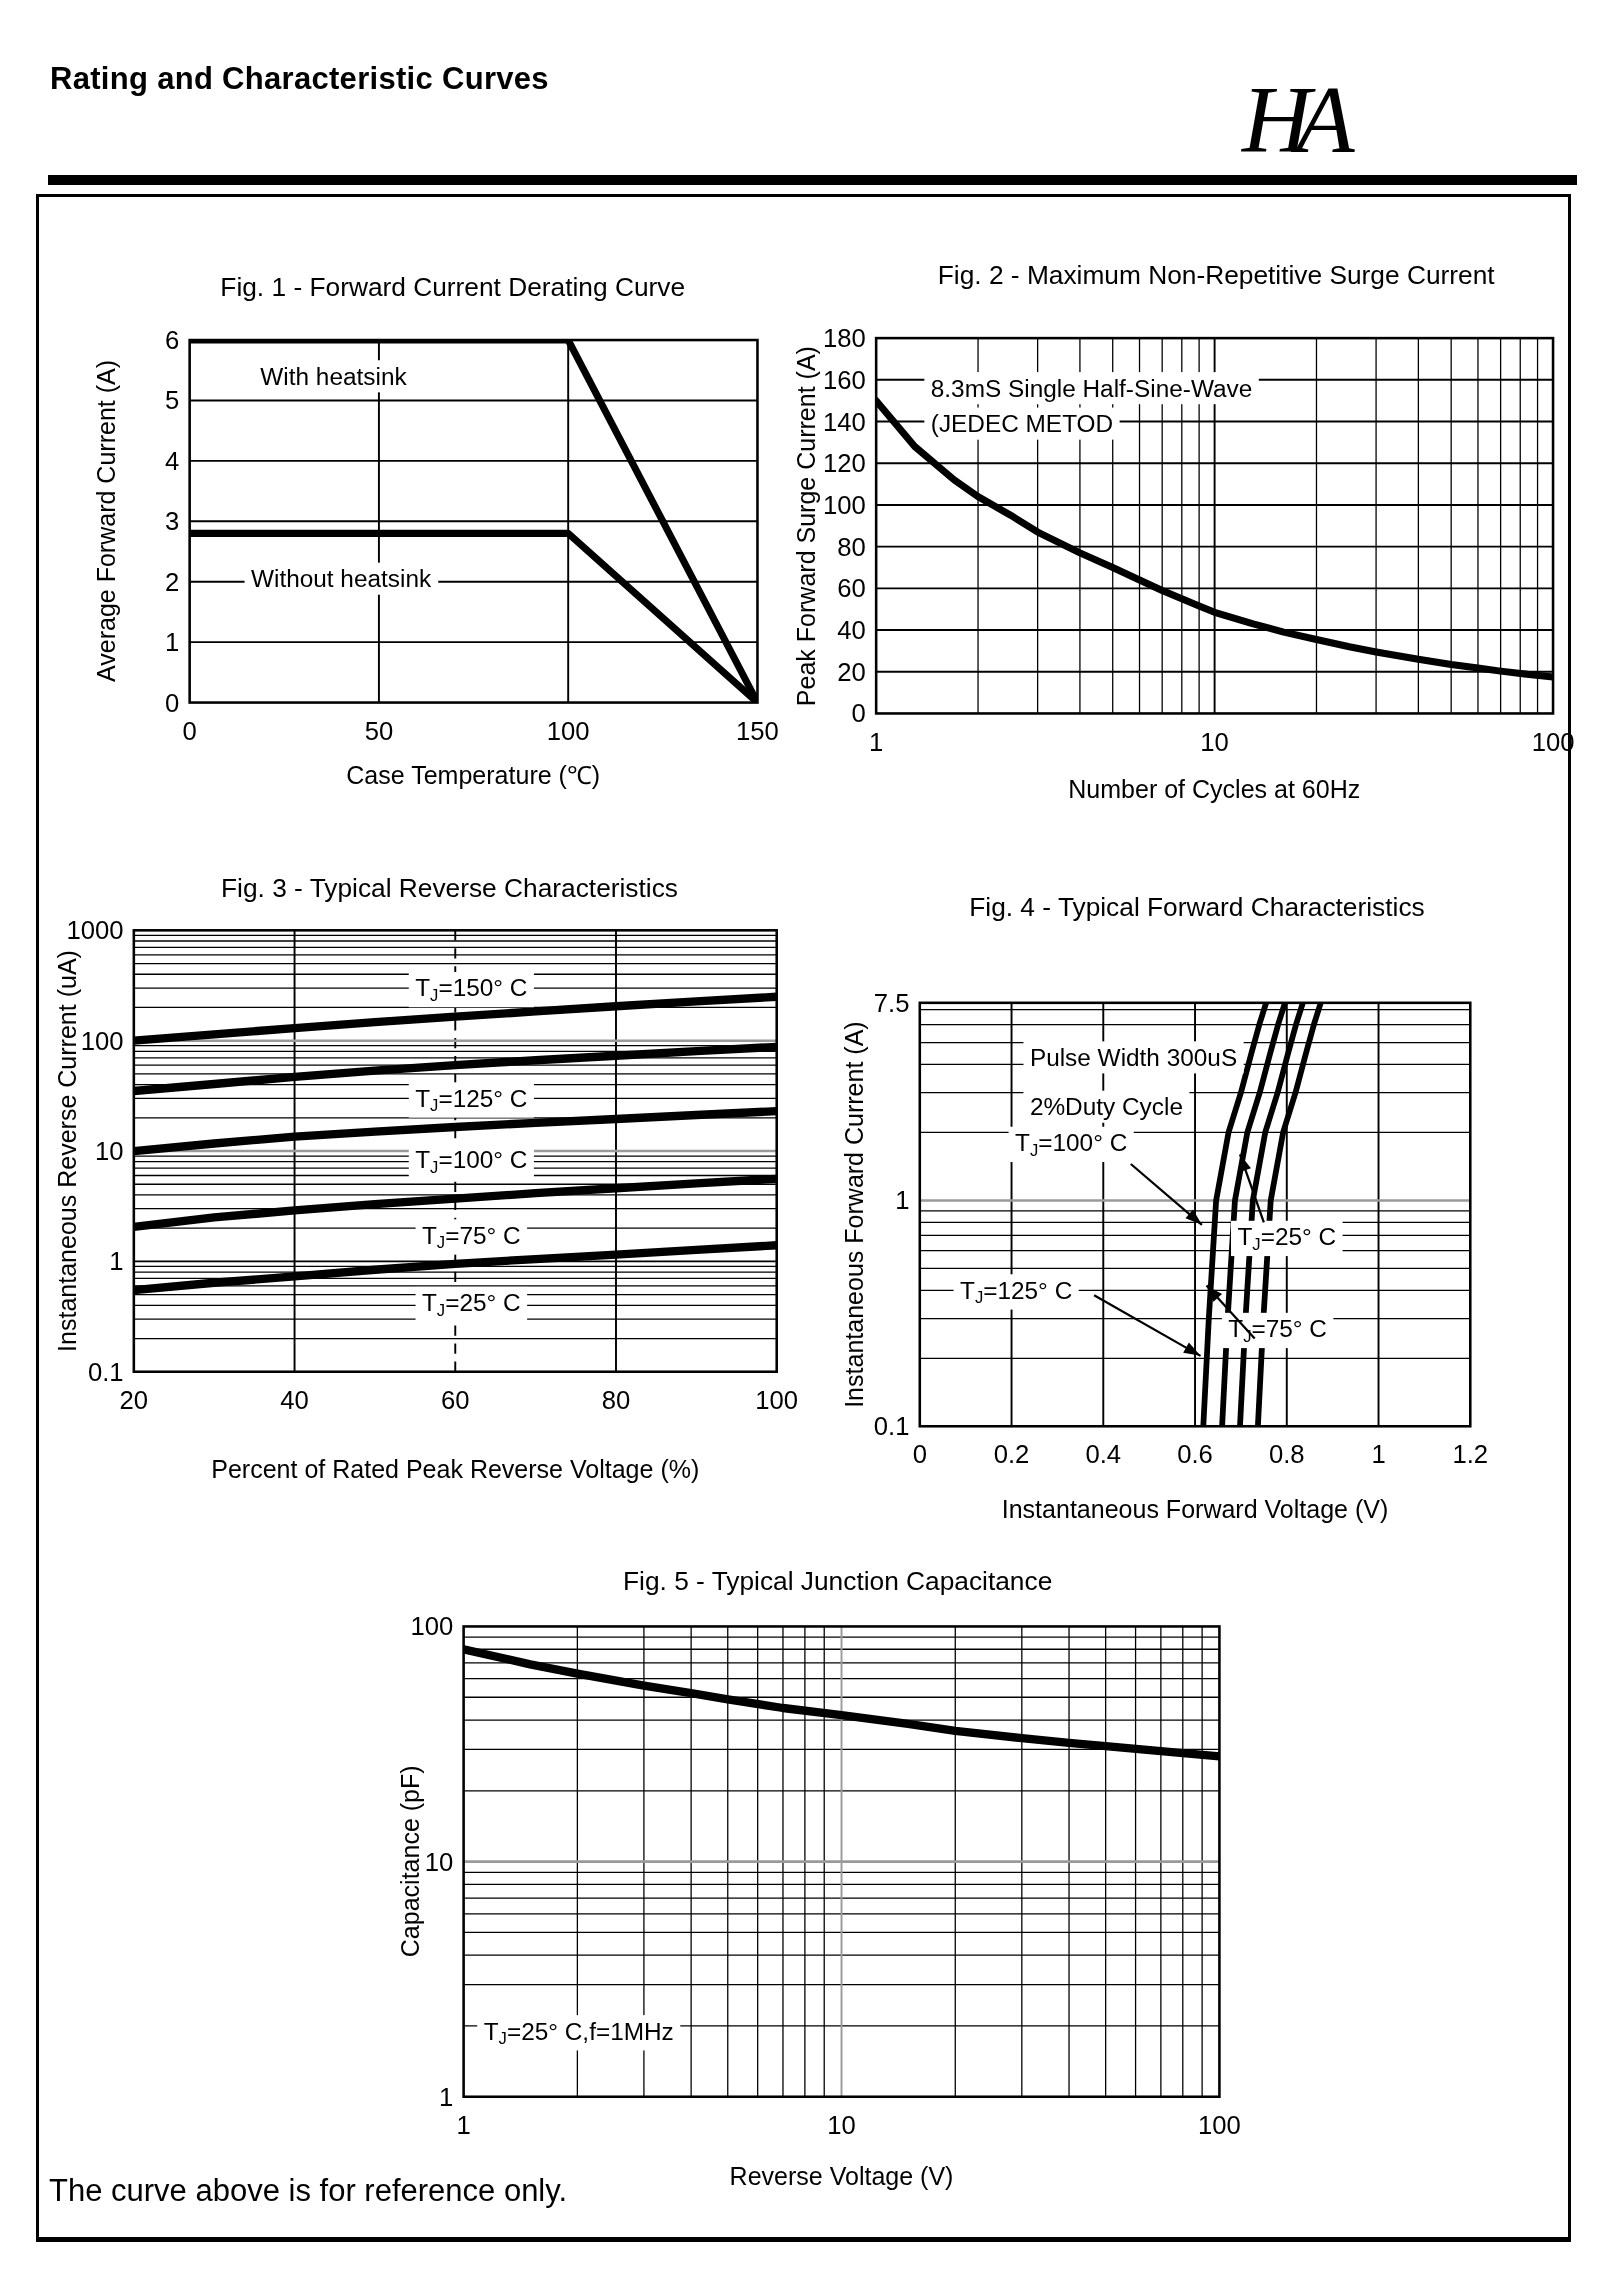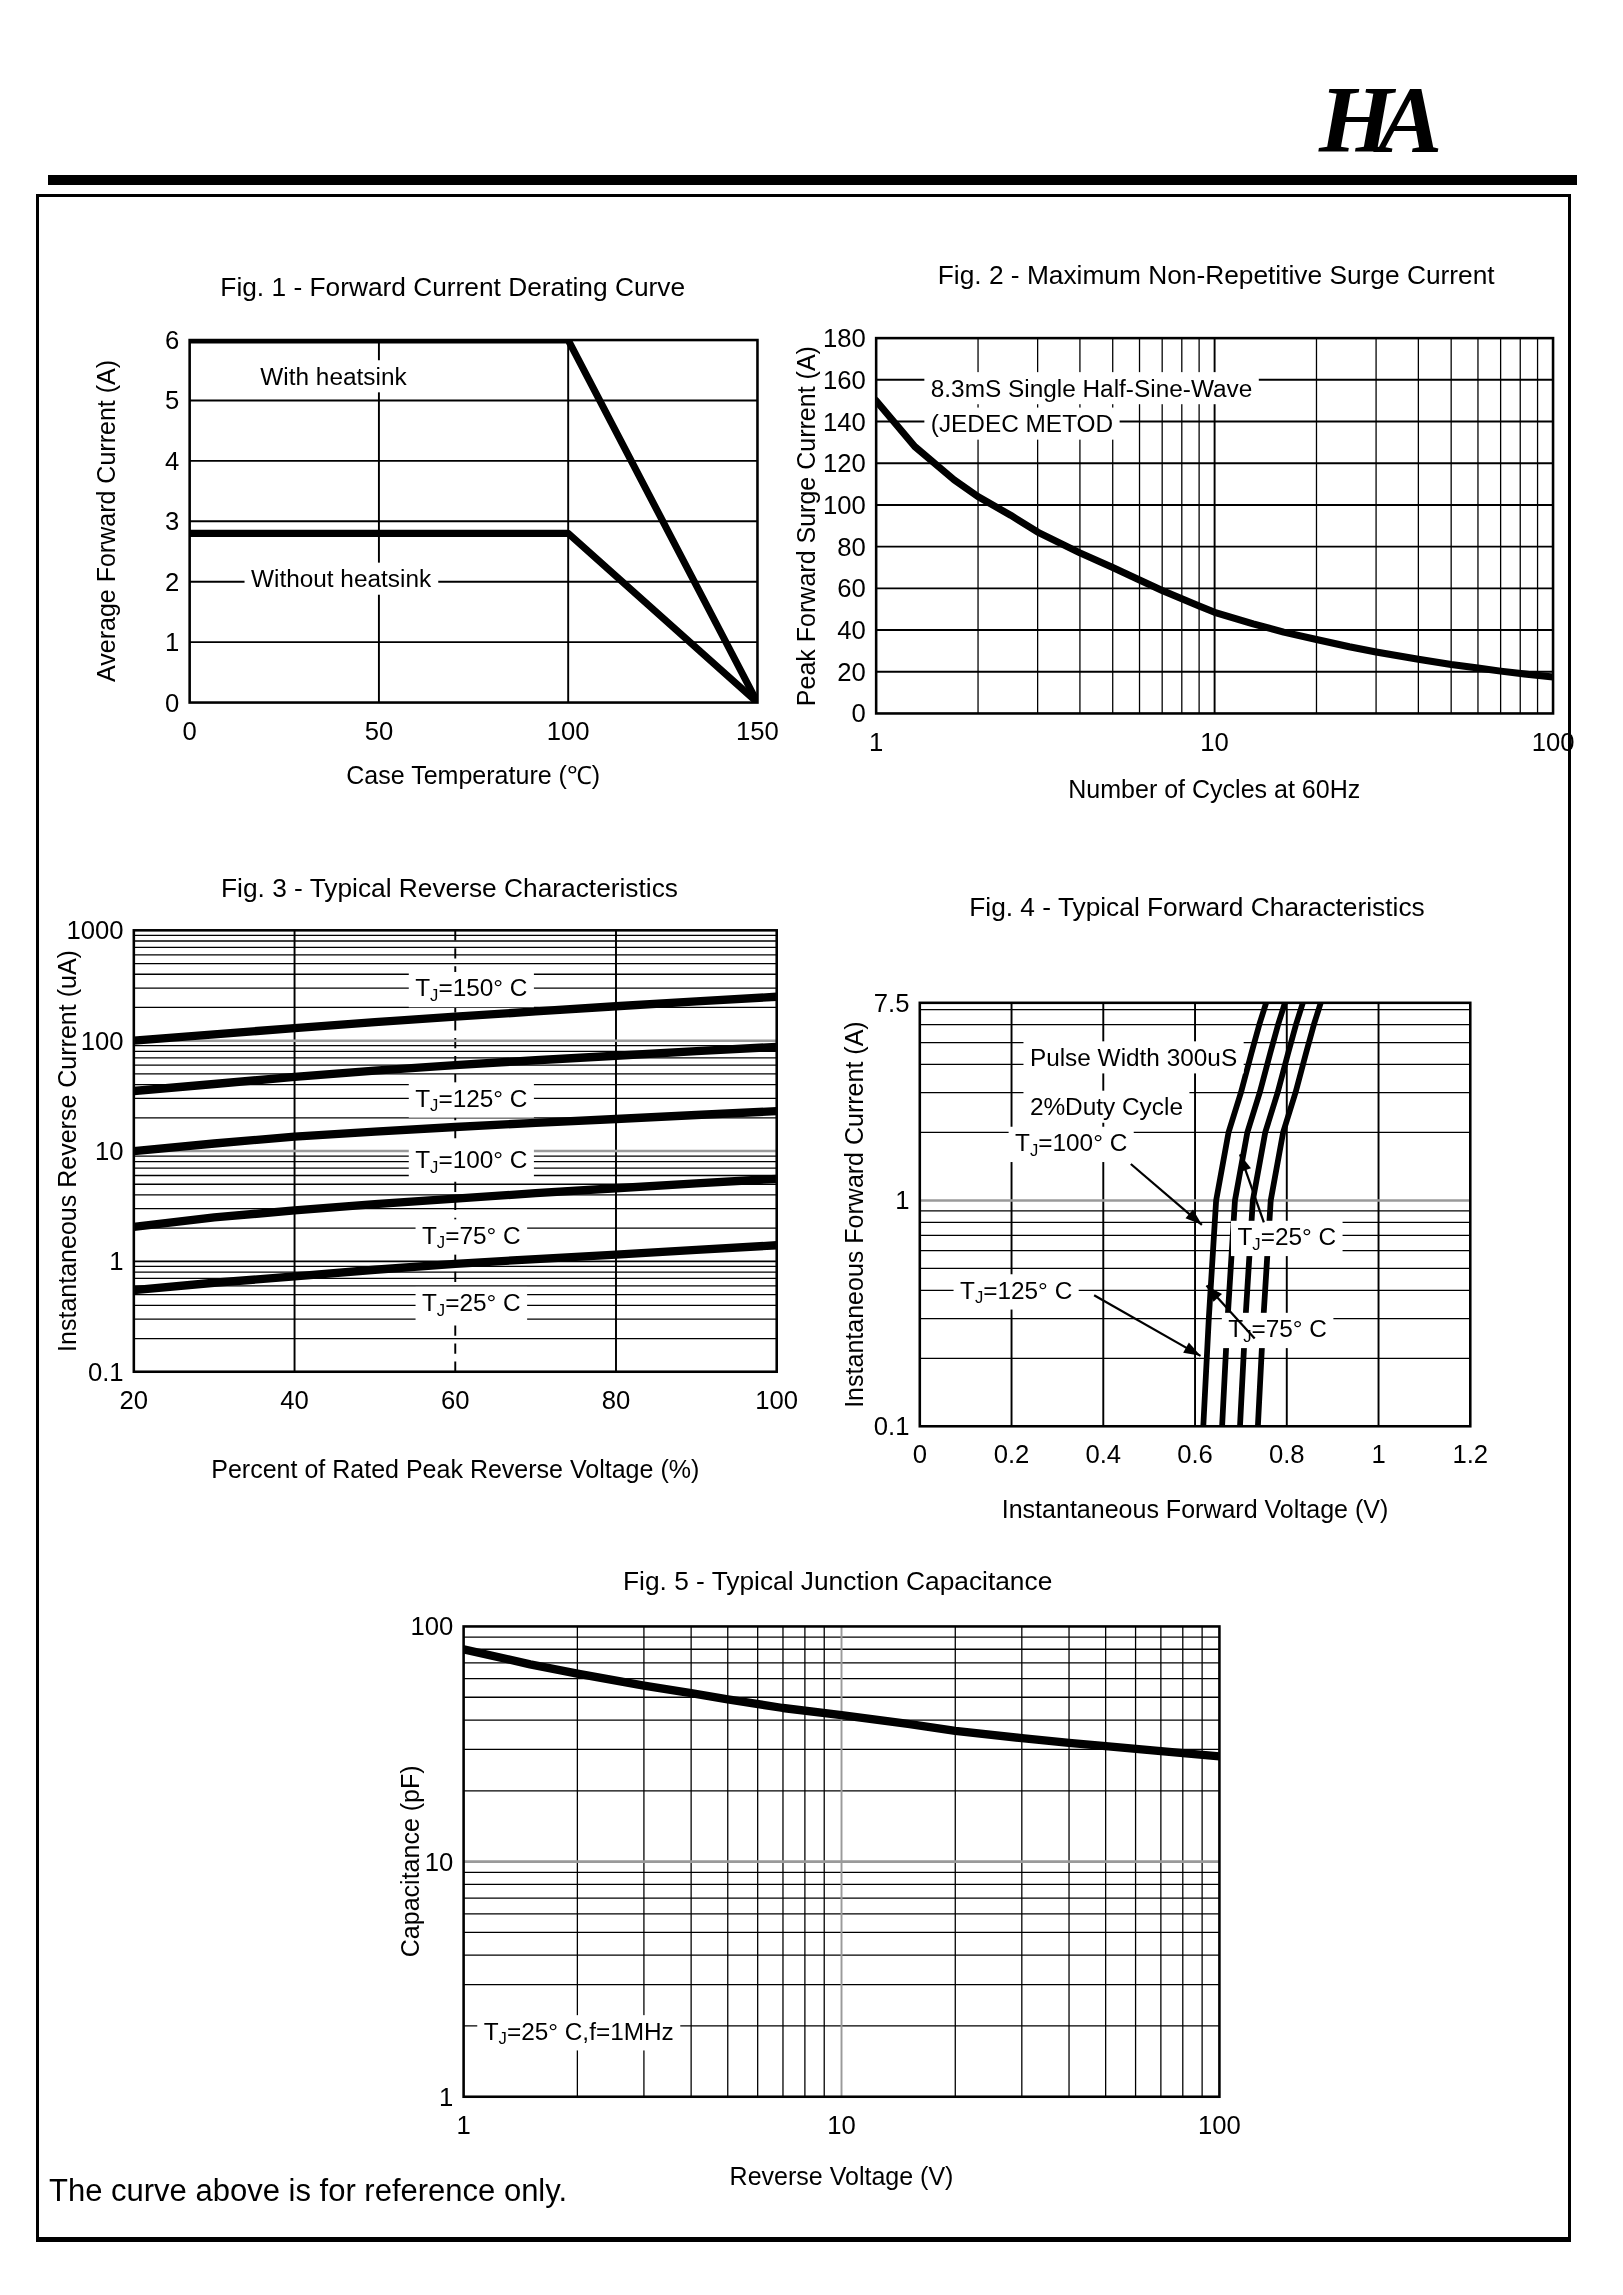--- a/index.html
+++ b/index.html
@@ -1,31 +1,32 @@
 <!DOCTYPE html>
 <html style="font-size:10.3px"><head>
 <meta charset="utf-8">
 <style>
   html,body{margin:0;padding:0;background:#fff;}
   #page{position:relative;width:1624px;height:2295px;background:#fff;overflow:hidden;
         font-family:"Liberation Sans",sans-serif;color:#000;}
   .h-title{position:absolute;left:50px;top:55px;font-size:31px;font-weight:bold;line-height:47px;letter-spacing:0.3px;}
-  .logo{position:absolute;left:1319px;top:64px;font-family:"Liberation Serif",serif;
-        font-style:italic;font-weight:bold;font-size:96px;letter-spacing:-15.4px;}
+  .logo{position:absolute;left:1242px;top:64px;font-family:"Liberation Serif",serif;
+        font-style:italic;font-weight:normal;font-size:96px;letter-spacing:-15.4px;}
   .rule{position:absolute;left:48px;top:175px;width:1529px;height:9.6px;background:#000;}
   .box{position:absolute;left:36px;top:194px;width:1535px;height:2048px;border:3.2px solid #000;
        border-bottom-width:5.8px;box-sizing:border-box;}
   #charts{position:absolute;left:0;top:0;}
   .footnote{position:absolute;left:49px;top:2173px;font-size:31px;}
 </style>
 </head>
 <body>
 
 <div id="page">
   <div class="h-title">
+    <div>Rating and Characteristic Curves</div>
   </div>
   <div class="logo">HA</div>
   <div class="rule"></div>
   <div class="box"></div>
   <svg id="charts" width="1624" height="2295" viewBox="0 0 2530 3577">
       <g font-family="&quot;Liberation Sans&quot;,sans-serif">
         <clipPath id="fig1clip">
           <rect x="295" y="530" width="885" height="565"></rect>
         </clipPath>
         <line x1="590" y1="530" x2="590" y2="1095" stroke="#000000" stroke-width="3"></line>

